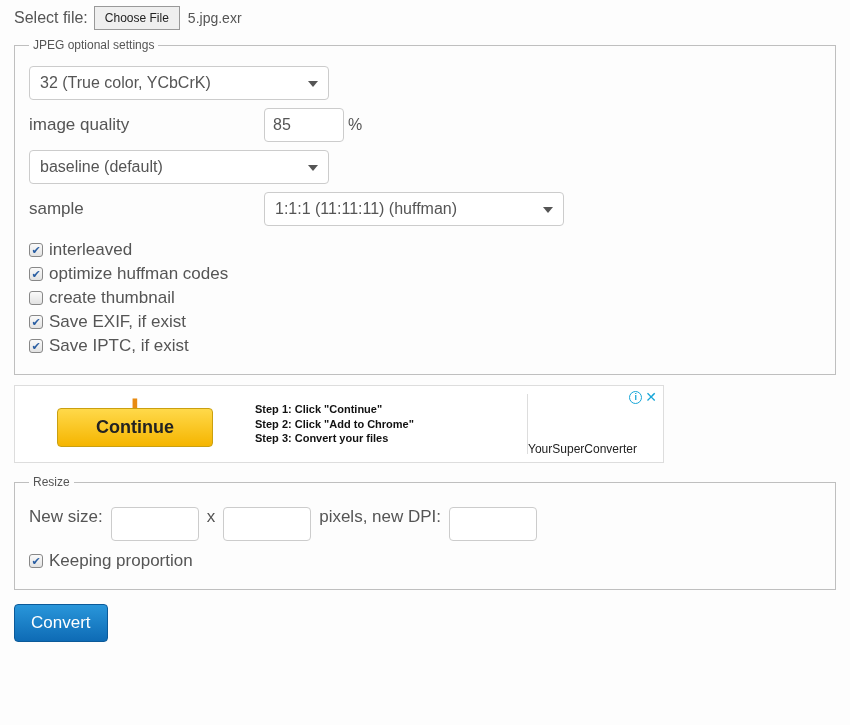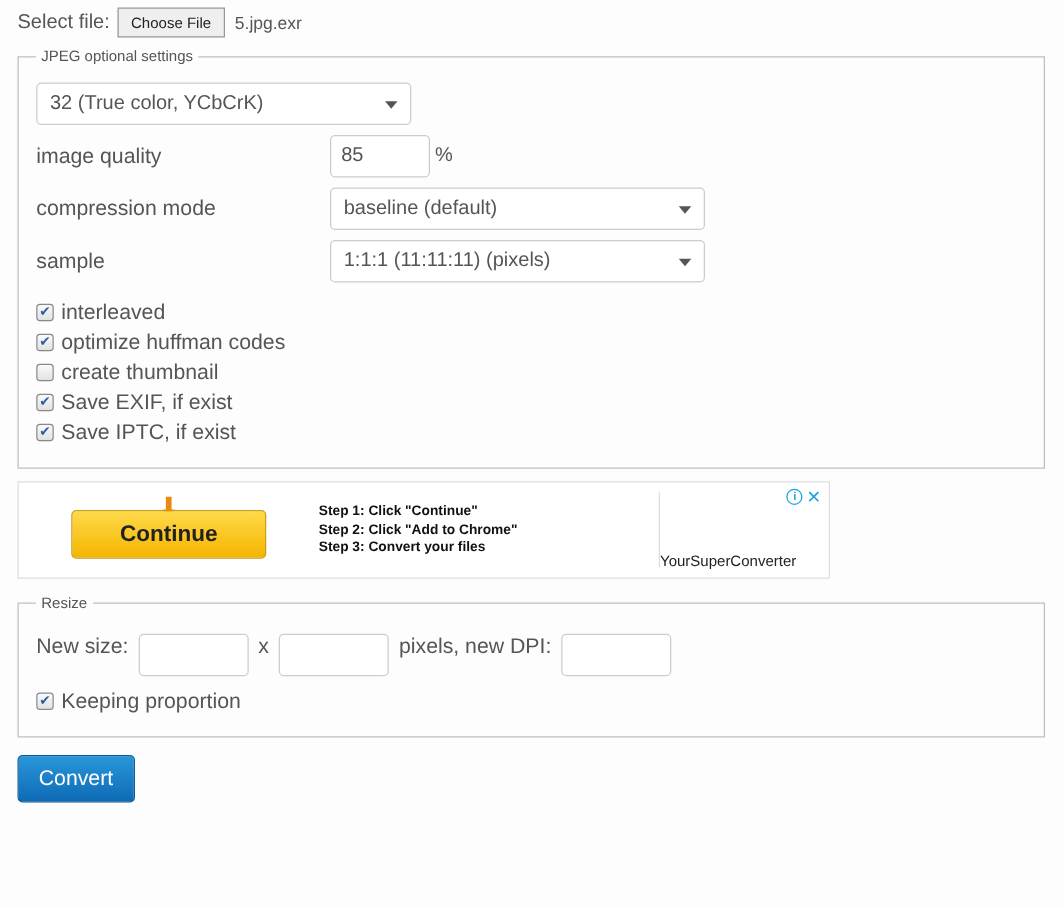--- a/index.html
+++ b/index.html
@@ -242,30 +242,29 @@
     </div>
   </div>
 
   <div class="form-row">
     <div class="form-label">image quality</div>
     <input class="num-input" value="85" style="">
     <span class="percent">%</span>
   </div>
 
   <div class="form-row">
-    <div class="form-label">compression mode</div>
     <div class="select">
       <span>baseline (default)</span>
     </div>
   </div>
 
   <div class="form-row">
     <div class="form-label">sample</div>
     <div class="select">
-      <span>1:1:1 (11:11:11) (pixels)</span>
+      <span>1:1:1 (11:11:11) (huffman)</span>
     </div>
   </div>
 
   <div class="checkbox-list">
     <div class="checkbox-row">
       <span class="cb checked"></span>
       <span>interleaved</span>
     </div>
     <div class="checkbox-row">
       <span class="cb checked"></span>

